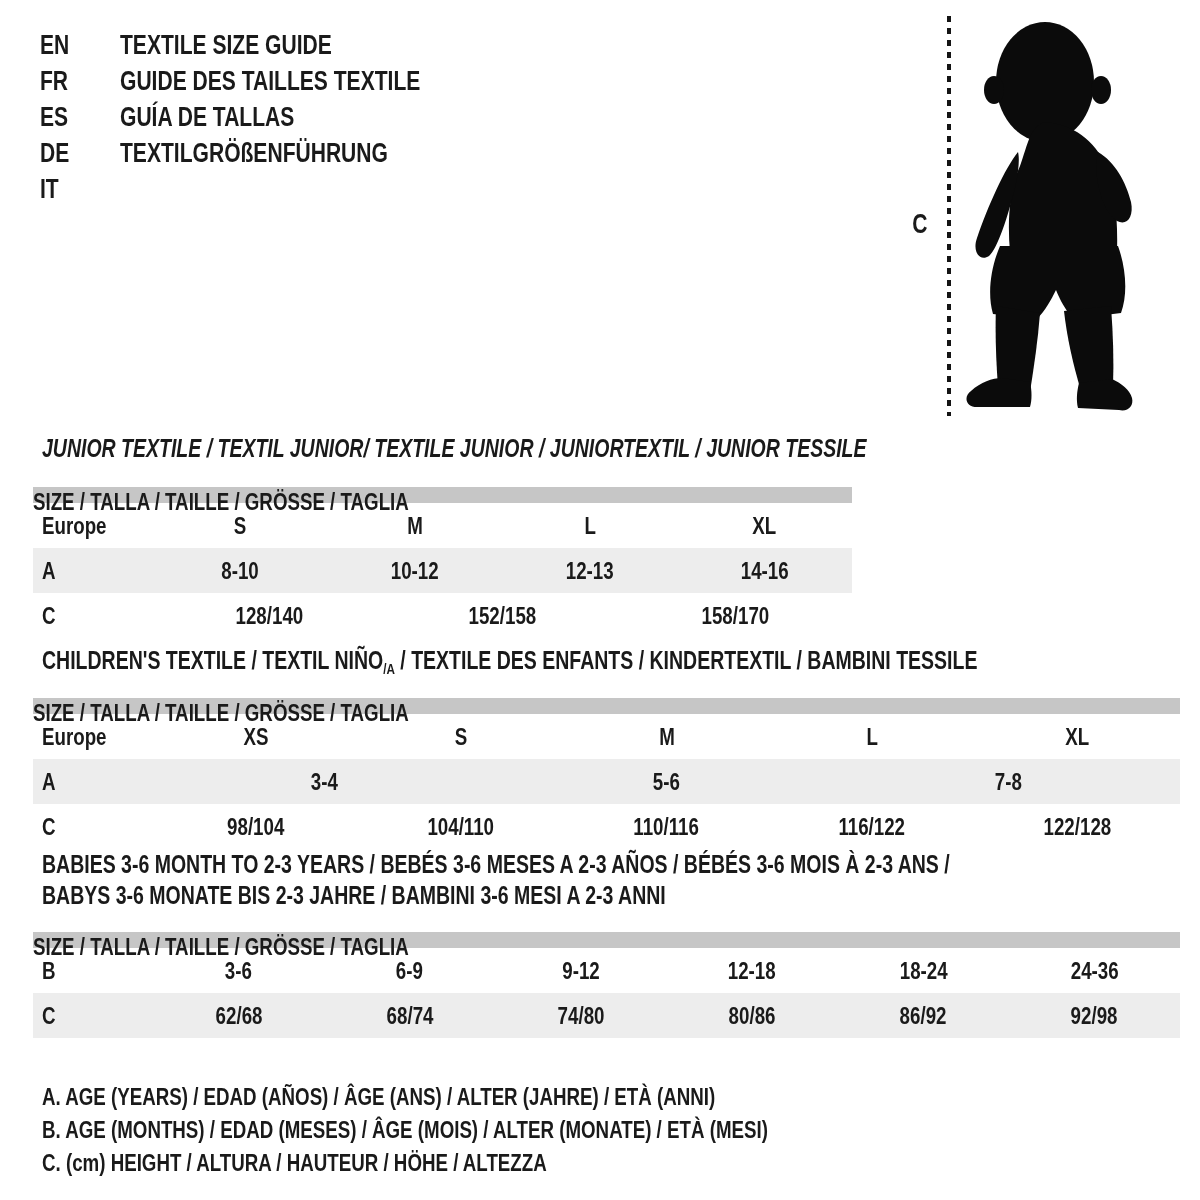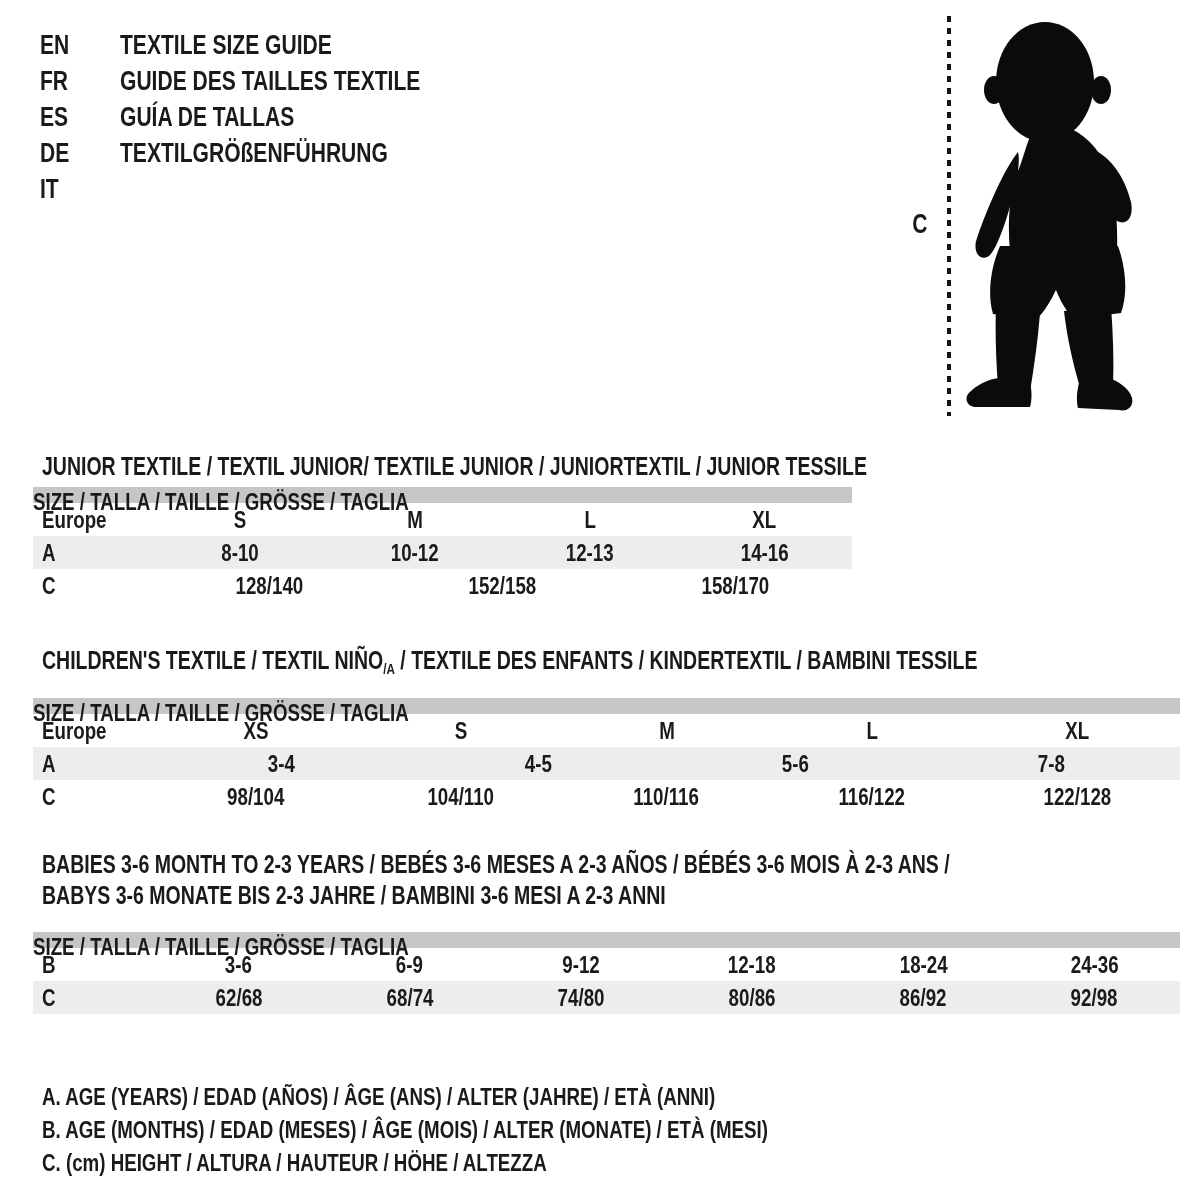--- a/index.html
+++ b/index.html
@@ -74,23 +74,23 @@
   .tbl { position: absolute; font-size: 24px; }
   .tbl-bar {
     height: 16px;
     line-height: 29px;
     background: var(--bar-color, #c6c6c6);
     padding-left: 0;
     box-sizing: border-box;
   }
   .tbl-row {
     display: flex;
-    height: 33px;
+    height: 45px;
     line-height: 33px;
-    align-items: flex-start;
+    align-items: center;
   }
   .tbl-row.shaded { background: var(--shaded-color, #eeeeee); }
   .tbl-label {
     width: 120px;
     padding-left: 9px;
     box-sizing: border-box;
     flex: 0 0 auto;
   }
   .tbl-cell {
     flex: 1 1 0;
@@ -144,21 +144,21 @@
       <path d="M58,142 C45,158 28,196 17,228 C12,242 20,252 29,246 C38,238 48,206 55,178 C58,164 60,150 58,142 Z"></path>
       <path d="M138,142 C155,152 166,172 171,192 C174,207 167,216 157,211 C149,206 143,194 140,182 C136,168 135,152 138,142 Z"></path>
       <path d="M48,236 L158,236 C166,258 168,284 161,303 L113,309 C105,299 100,290 96,280 C91,290 85,301 77,309 L33,304 C27,283 31,257 40,236 Z"></path>
       <path d="M36,296 L80,303 C78,330 74,356 70,382 L38,378 C36,350 35,322 36,296 Z"></path>
       <path d="M42,368 L70,372 C72,381 72,390 70,397 L17,397 C6,397 3,387 11,381 C21,372 32,368 42,368 Z"></path>
       <path d="M104,301 L151,296 C153,323 154,350 153,377 L121,381 C113,354 107,328 104,301 Z"></path>
       <path d="M119,373 L152,369 C161,373 170,380 172,388 C174,396 168,402 159,400 L118,398 C116,390 117,381 119,373 Z"></path>
     </g>
   </svg>
 
-  <div class="section-title" style="top:451px;">
+  <div class="section-title" style="top:433px;font-style:italic;">
     <span class="cond-l">JUNIOR TEXTILE / TEXTIL JUNIOR/ TEXTILE JUNIOR / JUNIORTEXTIL / JUNIOR TESSILE</span>
   </div>
   <div class="tbl" style="left:33px; top:487px; width:819px;">
     <div class="tbl-bar">
       <span class="cond-l">SIZE / TALLA / TAILLE / GRÖSSE / TAGLIA</span>
     </div>
     <div class="tbl-row">
       <div class="tbl-label"><span class="cond-l">Europe</span></div>
       <div class="tbl-cell"><span class="cond">S</span></div>
       <div class="tbl-cell"><span class="cond">M</span></div>
@@ -191,21 +191,20 @@
       <div class="tbl-label"><span class="cond-l">Europe</span></div>
       <div class="tbl-cell"><span class="cond">XS</span></div>
       <div class="tbl-cell"><span class="cond">S</span></div>
       <div class="tbl-cell"><span class="cond">M</span></div>
       <div class="tbl-cell"><span class="cond">L</span></div>
       <div class="tbl-cell"><span class="cond">XL</span></div>
     </div>
     <div class="tbl-row shaded">
       <div class="tbl-label"><span class="cond-l">A</span></div>
       <div class="tbl-cell"><span class="cond">3-4</span></div>
-      <div class="tbl-cell"><span class="cond">4-5</span></div>
       <div class="tbl-cell"><span class="cond">5-6</span></div>
       <div class="tbl-cell"><span class="cond">7-8</span></div>
     </div>
     <div class="tbl-row">
       <div class="tbl-label"><span class="cond-l">C</span></div>
       <div class="tbl-cell"><span class="cond">98/104</span></div>
       <div class="tbl-cell"><span class="cond">104/110</span></div>
       <div class="tbl-cell"><span class="cond">110/116</span></div>
       <div class="tbl-cell"><span class="cond">116/122</span></div>
       <div class="tbl-cell"><span class="cond">122/128</span></div>

